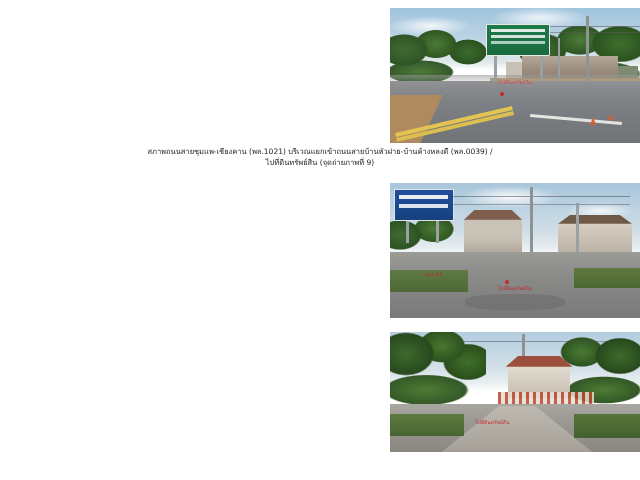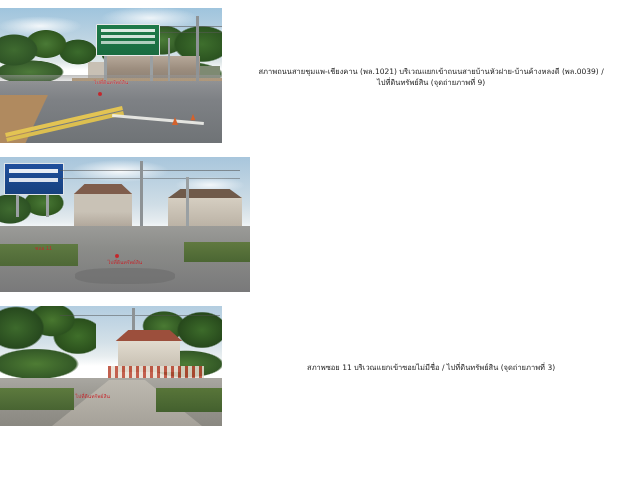--- a/index.html
+++ b/index.html
@@ -15,22 +15,22 @@
   }
   .page {
     position: relative;
     width: 640px;
     height: 480px;
     background: #ffffff;
   }
   .figure-block {
     width: 100%;
     display: flex;
-    flex-direction: row;
-    align-items: center;
+    flex-direction: column;
+    align-items: flex-end;
   }
   .photo {
     position: relative;
     overflow: hidden;
     border: 0;
   }
   .caption {
     text-align: center;
     font-size: 7.5px;
     line-height: 1.45;
@@ -391,19 +391,15 @@
       <div class="wires"></div>
       <div class="pole"></div>
       <div class="house"></div>
       <div class="fence"></div>
       <div class="road"></div>
       <div class="roadnarrow"></div>
       <div class="grassL"></div>
       <div class="grassR"></div>
       <div class="redmark">ไปที่ดินทรัพย์สิน</div>
     </div>
-    <div class="caption">
-      <span>สภาพซอย 11 บริเวณแยกเข้าซอยไม่มีชื่อ / ไปที่ดินทรัพย์สิน (จุดถ่ายภาพที่ 3)</span>
-      <span class="line2"></span>
-    </div>
   </div>
 
 </div>
 
 </body></html>

